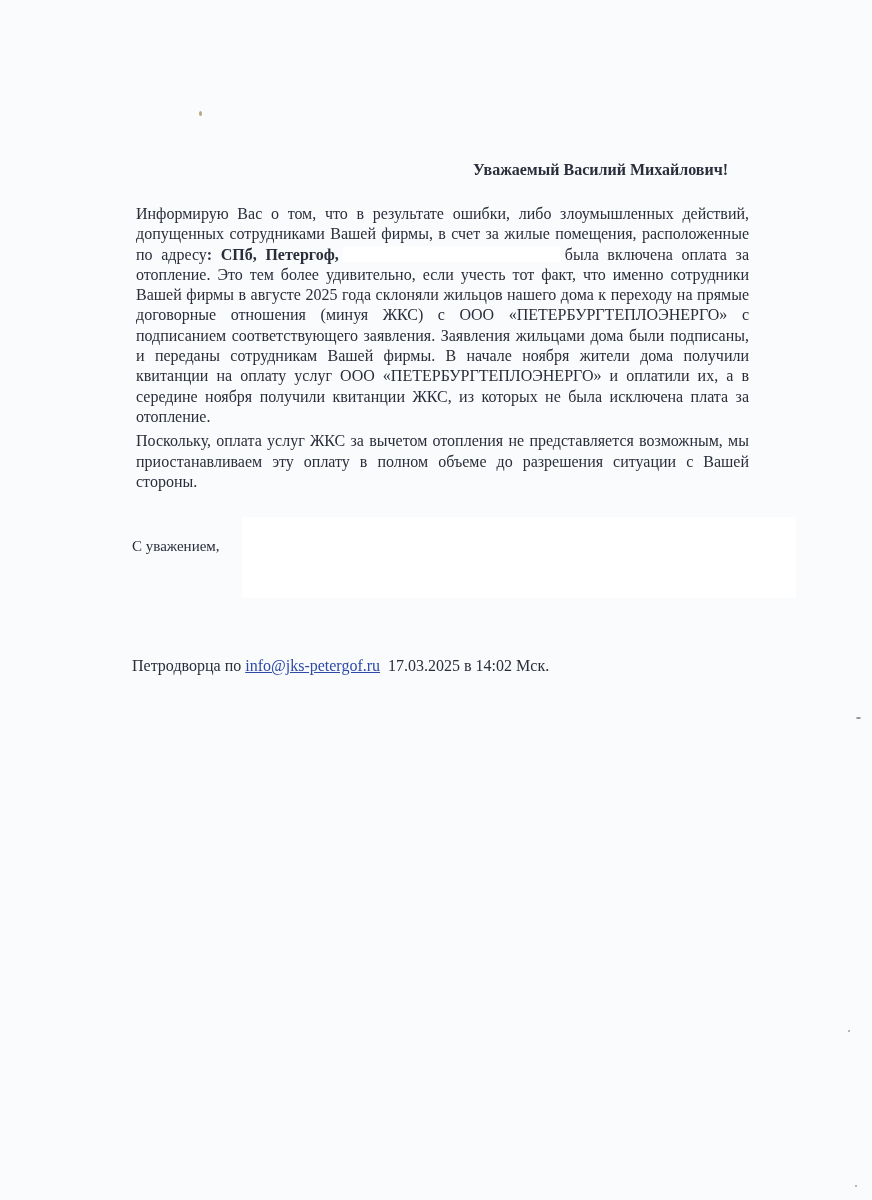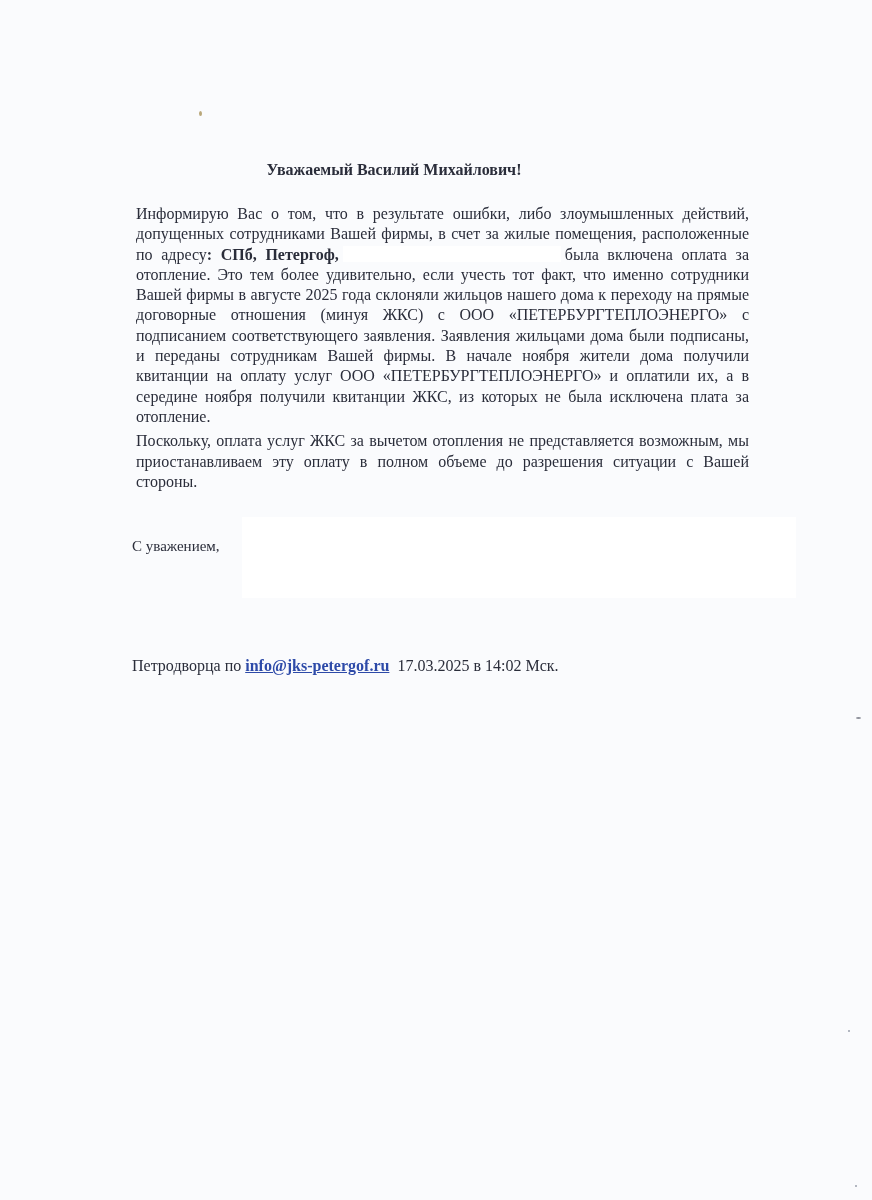--- a/index.html
+++ b/index.html
@@ -28,21 +28,21 @@
       font-size: 16px;
       line-height: 20.5px;
     }
     .addressee .line { white-space: nowrap; display: block; }
     .addressee .company { font-weight: bold; padding-left: 3px; }
     .salutation {
       position: absolute;
       left: 0;
       width: 728px;
       top: 161px;
-      text-align: center;
+      text-align: right;
       font-size: 16px;
       font-weight: bold;
       padding-left: 60px;
       box-sizing: border-box;
     }
     .body-text {
       position: absolute;
       left: 132px;
       width: 621px;
       top: 200px;
@@ -78,21 +78,21 @@
     }
     .sent-line {
       position: absolute;
       left: 132px;
       top: 657px;
       font-size: 16px;
       white-space: nowrap;
     }
     .sent-line a {
       color: #2d4aa8;
-      font-weight: bold;
+      font-weight: normal;
       text-decoration: underline;
     }
     .speck {
       position: absolute;
       border-radius: 50%;
       background: #b9a77a;
     }
   </style>
 </head>
 <body>

